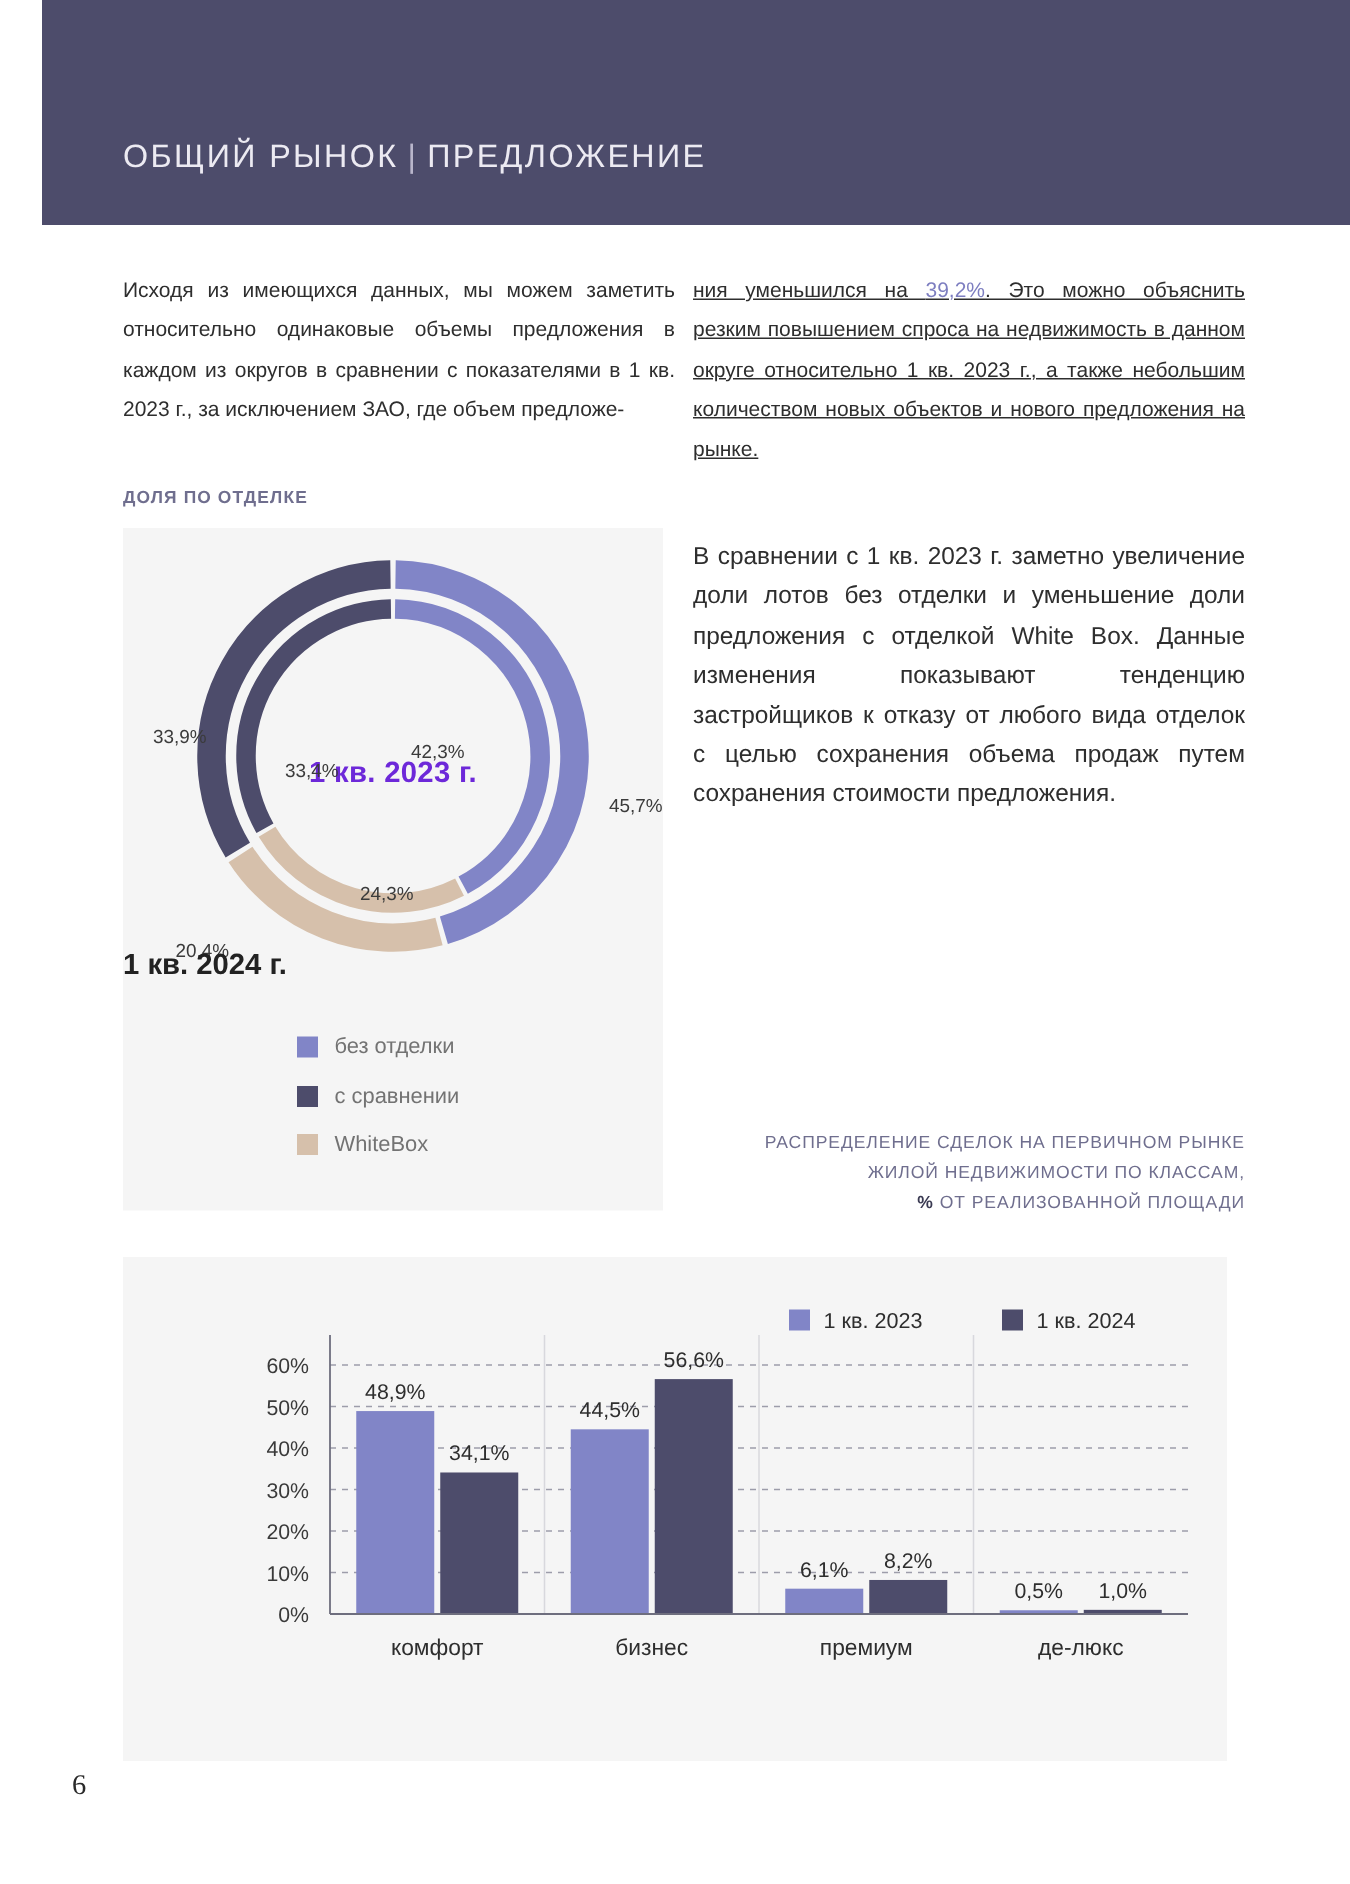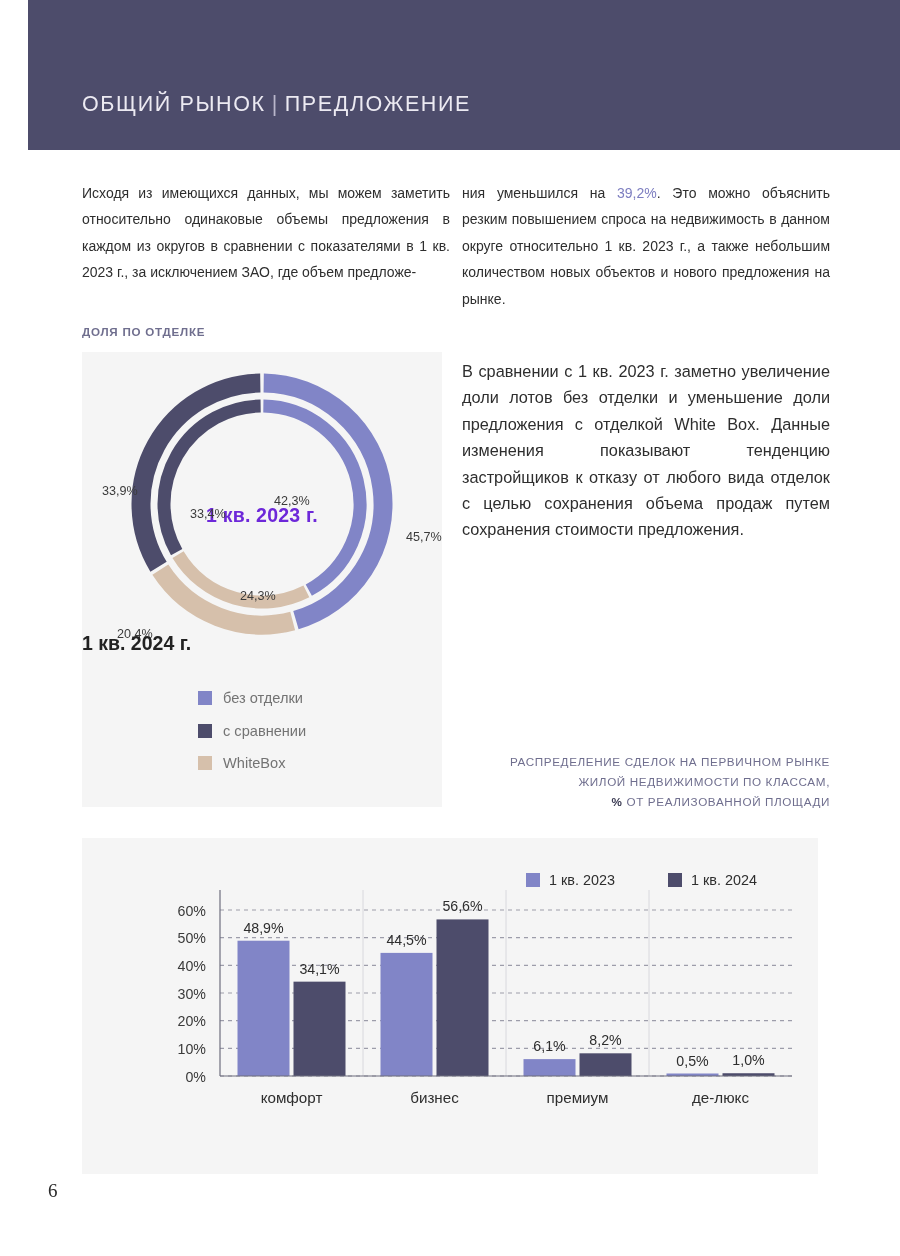--- a/index.html
+++ b/index.html
@@ -56,21 +56,21 @@
   .col {
     position: absolute;
     width: 368px;
     font-size: 14px;
     line-height: 26.4px;
     color: #2e2e2e;
     text-align: justify;
     text-justify: inter-word;
   }
   .col-left  { left: 82px;  top: 180px; }
-  .col-right { left: 462px; top: 180px; }
+  .col-right { left: 462px; top: 180px; text-decoration: underline; }
   .col-right-2 { left: 462px; top: 358px; width: 368px;
     font-size: 16.3px; line-height: 26.4px; color: #2e2e2e;
     text-align: justify; position: absolute; }
   .hl { color: #7d7ec0; }
 
   
   .donut-label {
     position: absolute;
     left: 82px;
     top: 325px;

